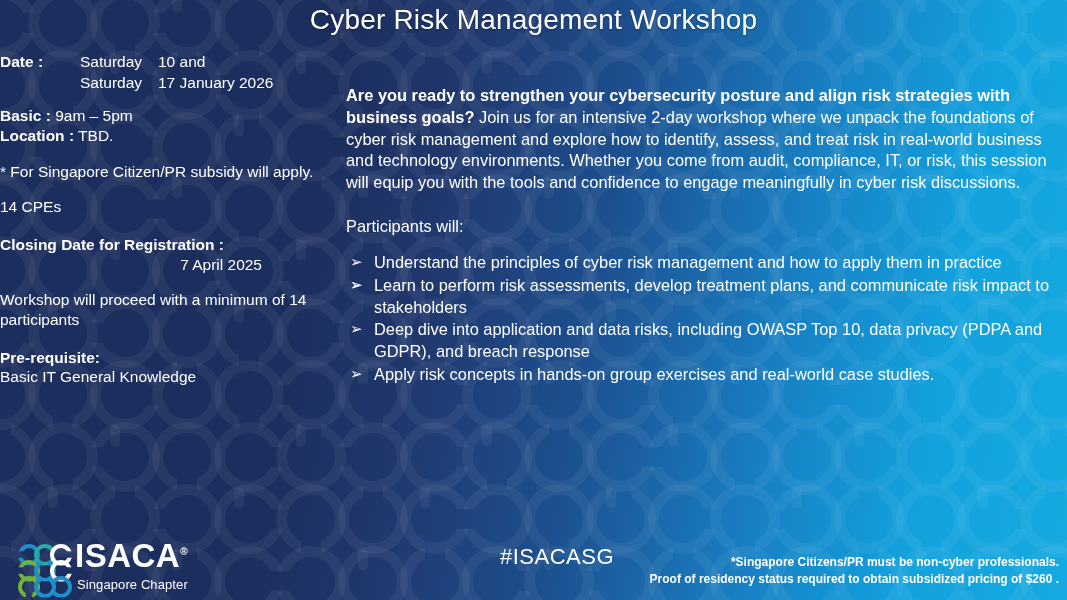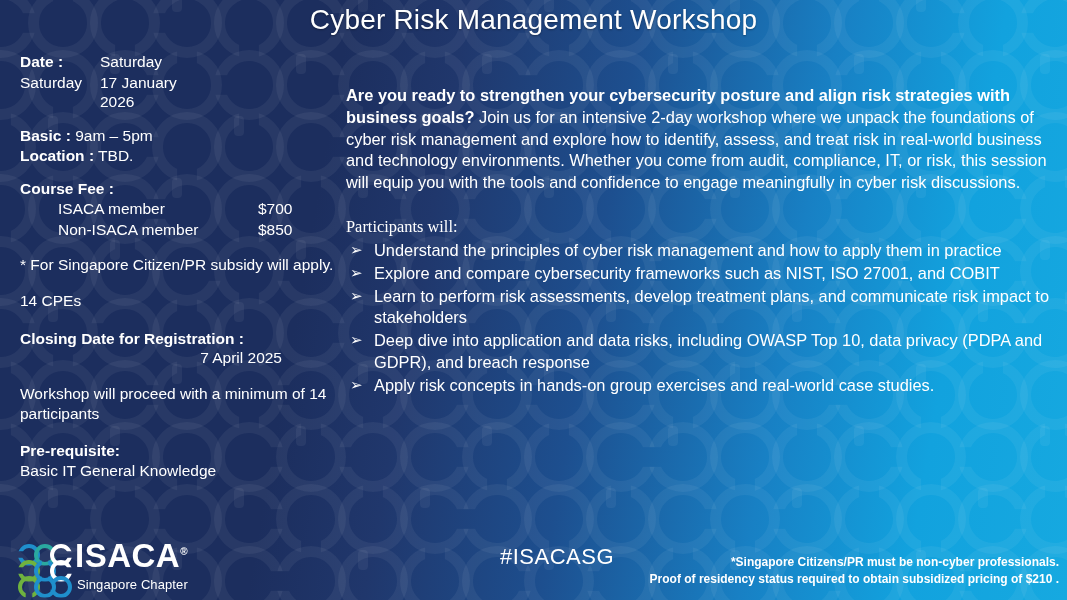--- a/index.html
+++ b/index.html
@@ -77,21 +77,21 @@
     text-align: center;
     font-size: 28px;
     font-weight: 400;
     letter-spacing: 0.2px;
     text-shadow: 0 1px 2px rgba(0,0,0,0.35);
   }
 
   
   .left-col {
     position: absolute;
-    left: 20px;
+    left: 0;
     top: 52px;
     width: 330px;
     font-size: 15.5px;
     line-height: 1.27;
   }
   .lbl { font-weight: bold; }
   .block { margin-bottom: 14px; }
 
   .date-grid {
     display: grid;
@@ -176,21 +176,21 @@
     position: absolute;
     left: 346px;
     top: 85px;
     width: 715px;
     font-size: 16.4px;
     line-height: 1.33;
   }
   .intro { margin: 0 0 22px 0; }
   .intro b { font-weight: bold; }
 
-  .participants { margin-bottom: 2px; font-family: Liberation Serif, serif; }
+  .participants { margin-bottom: 14px; }
   ul.bullets {
     list-style: none;
     margin: 0;
     padding: 0;
   }
   ul.bullets li {
     position: relative;
     padding-left: 28px;
     margin-bottom: 1px;
   }
@@ -427,45 +427,37 @@
       </div>
     </div>
 
   <div class="title">Cyber Risk Management Workshop</div>
 
   <div class="left-col">
 
     <div class="block date-grid">
       <span class="d-label">Date :</span>
       <span class="d-day">Saturday</span>
+      <span class="d-num">10 and</span>
       <span></span>
       <span class="d-day">Saturday</span>
       <span class="d-num">17 January 2026</span>
     </div>
 
     <div class="block">
       <div class="time-line">
         <span class="lbl">Basic :</span>
         <span>9am – 5pm</span>
       </div>
       <div class="loc-line">
         <span class="lbl">Location :</span>
         <span>TBD.</span>
       </div>
     </div>
 
-    <div class="block">
-      <div class="fee-head">Course Fee :</div>
-      <div class="fee-table">
-        <span>ISACA member</span>
-        <span>$700</span>
-        <span>Non-ISACA member</span>
-        <span>$850</span>
-      </div>
-    </div>
 
     <div class="note-star">* For Singapore Citizen/PR subsidy will apply.</div>
 
     <div class="cpes">14 CPEs</div>
 
     <div class="closing-head">Closing Date for Registration :</div>
     <div class="closing-date">7 April 2025</div>
 
     <div class="proceed">Workshop will proceed with a  minimum of 14 participants</div>
 
@@ -480,21 +472,20 @@
 
     <div class="participants">Participants will:</div>
 
     <ul class="bullets">
       <li>
         <span class="arrow">➢</span>
         <span>Understand the principles of cyber risk management and how to apply them in practice</span>
       </li>
       <li>
         <span class="arrow">➢</span>
-        <span>Explore and compare cybersecurity frameworks such as NIST, ISO 27001, and COBIT</span>
       </li>
       <li>
         <span class="arrow">➢</span>
         <span>Learn to perform risk assessments, develop treatment plans, and communicate risk impact to stakeholders</span>
       </li>
       <li>
         <span class="arrow">➢</span>
         <span>Deep dive into application and data risks, including OWASP Top 10, data privacy (PDPA and GDPR), and breach response</span>
       </li>
       <li>
@@ -519,16 +510,16 @@
     <div class="logo-text">
       <div class="logo-word"><span>ISACA</span><sup>®</sup></div>
       <div class="logo-sub">Singapore Chapter</div>
     </div>
   </div>
 
   <div class="hashtag">#ISACASG</div>
 
   <div class="footnote">
     <div>*Singapore Citizens/PR must be non-cyber professionals.</div>
-    <div>Proof of residency status required to obtain subsidized pricing of $210 .</div>
+    <div>Proof of residency status required to obtain subsidized pricing of $260 .</div>
   </div>
 
 </div>
 
 </body></html>

